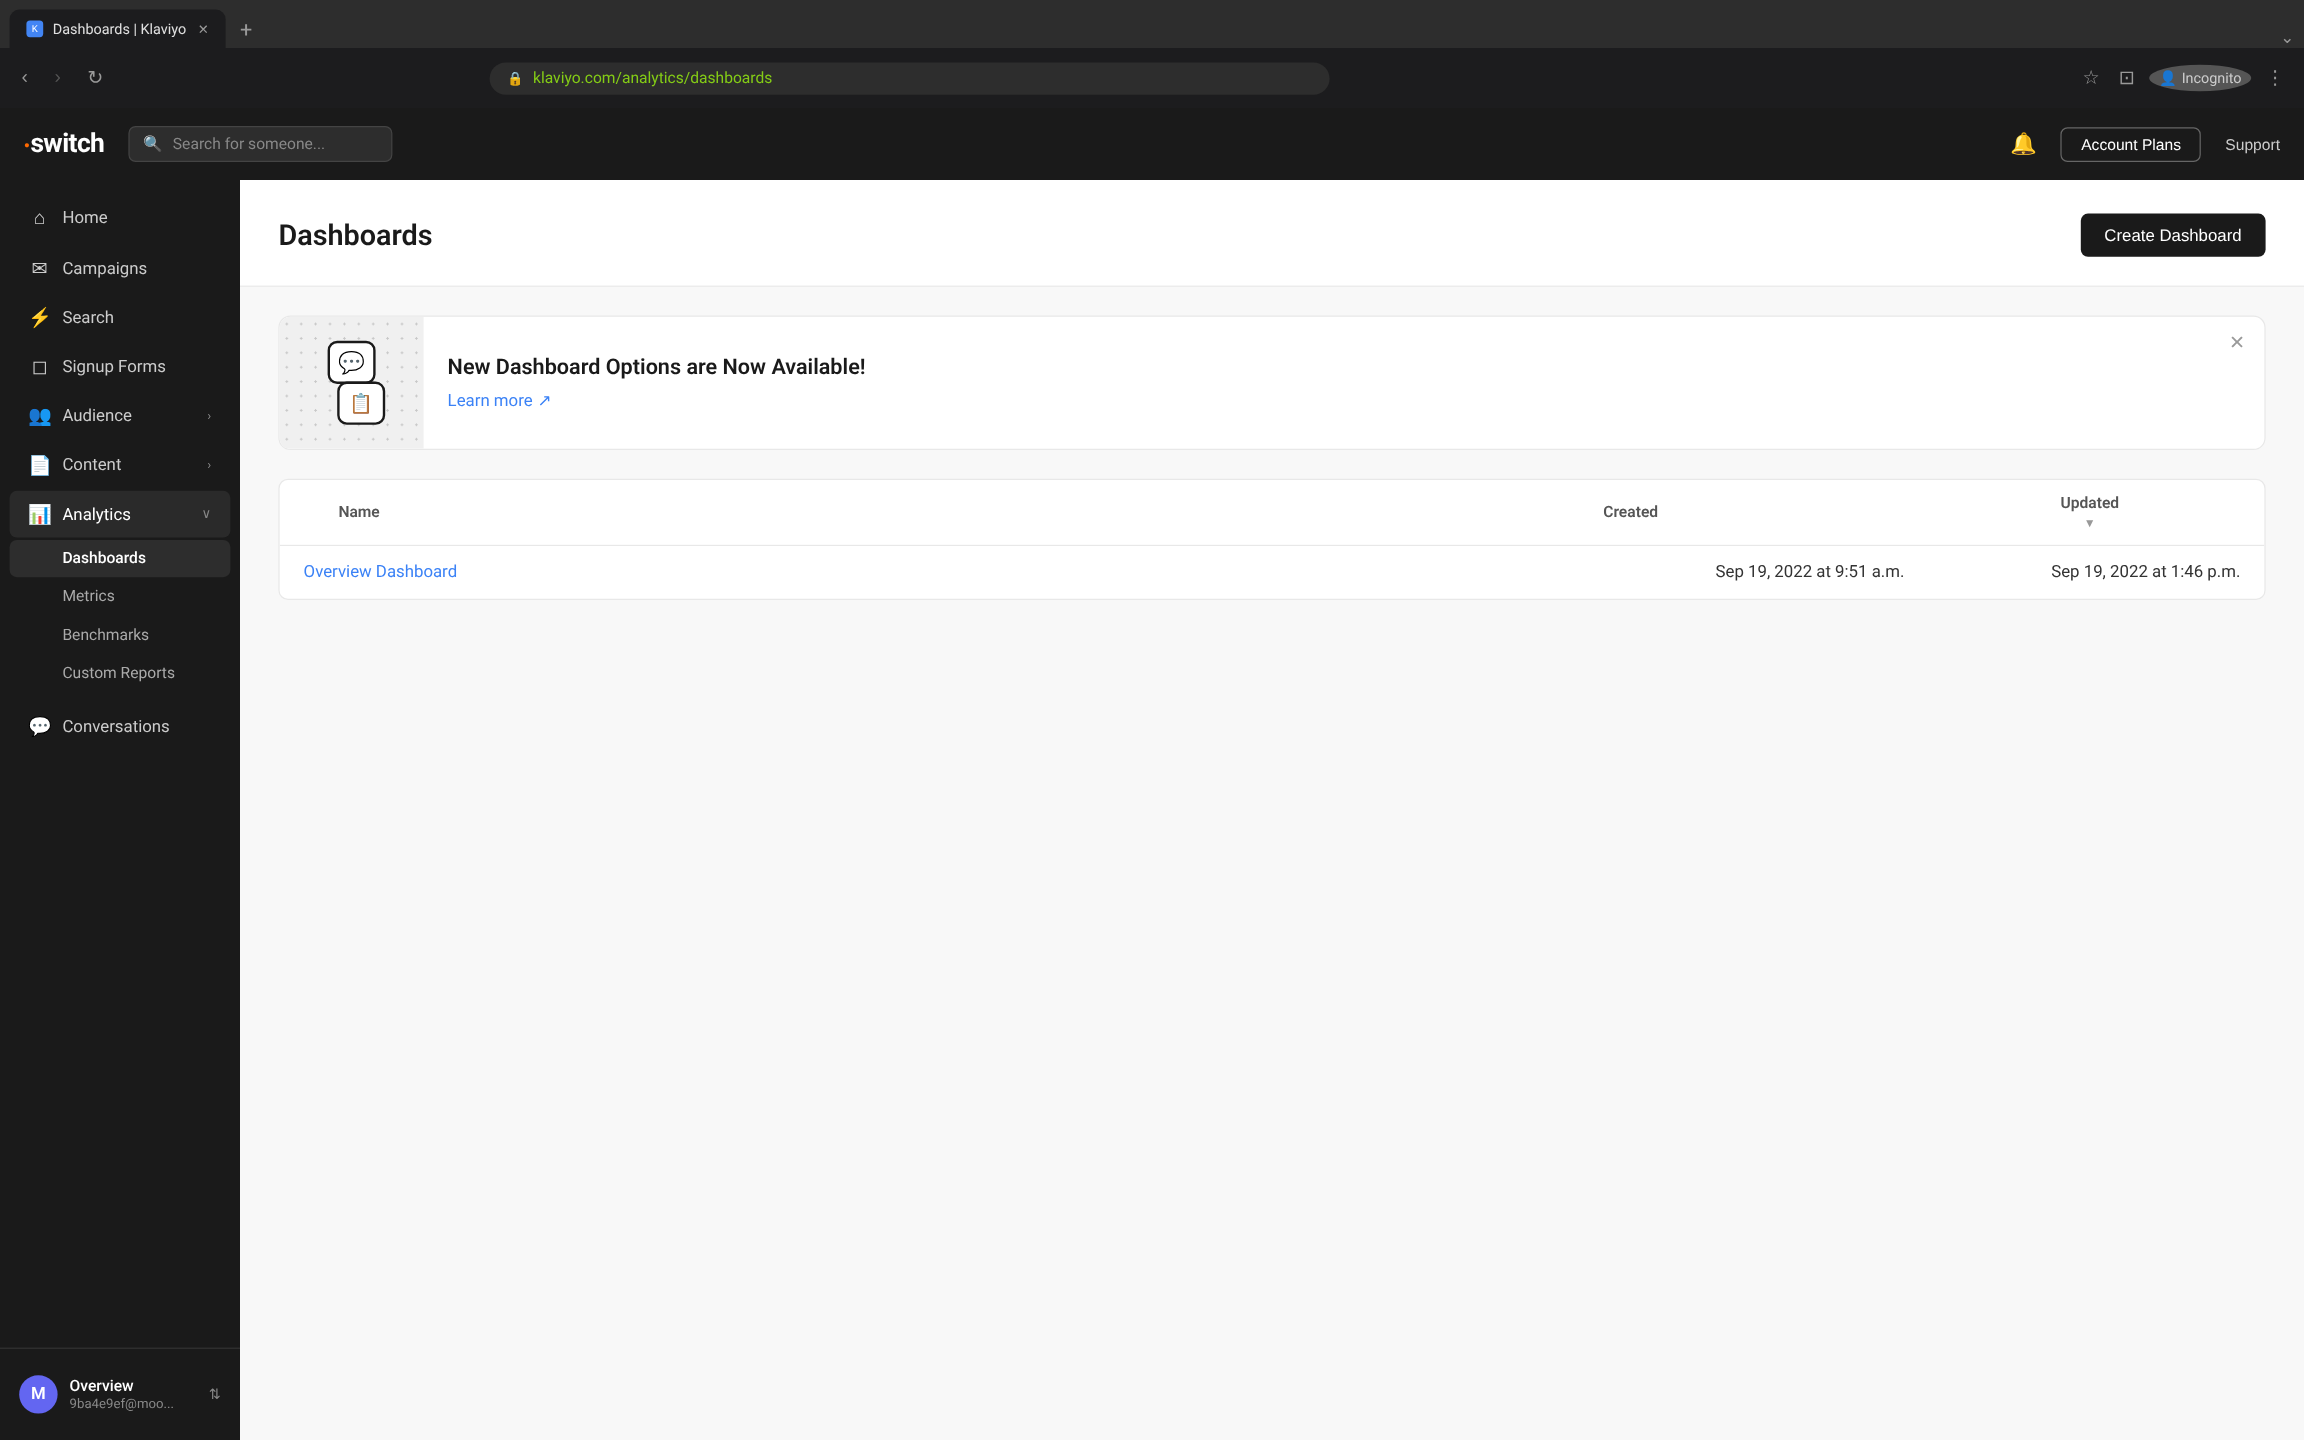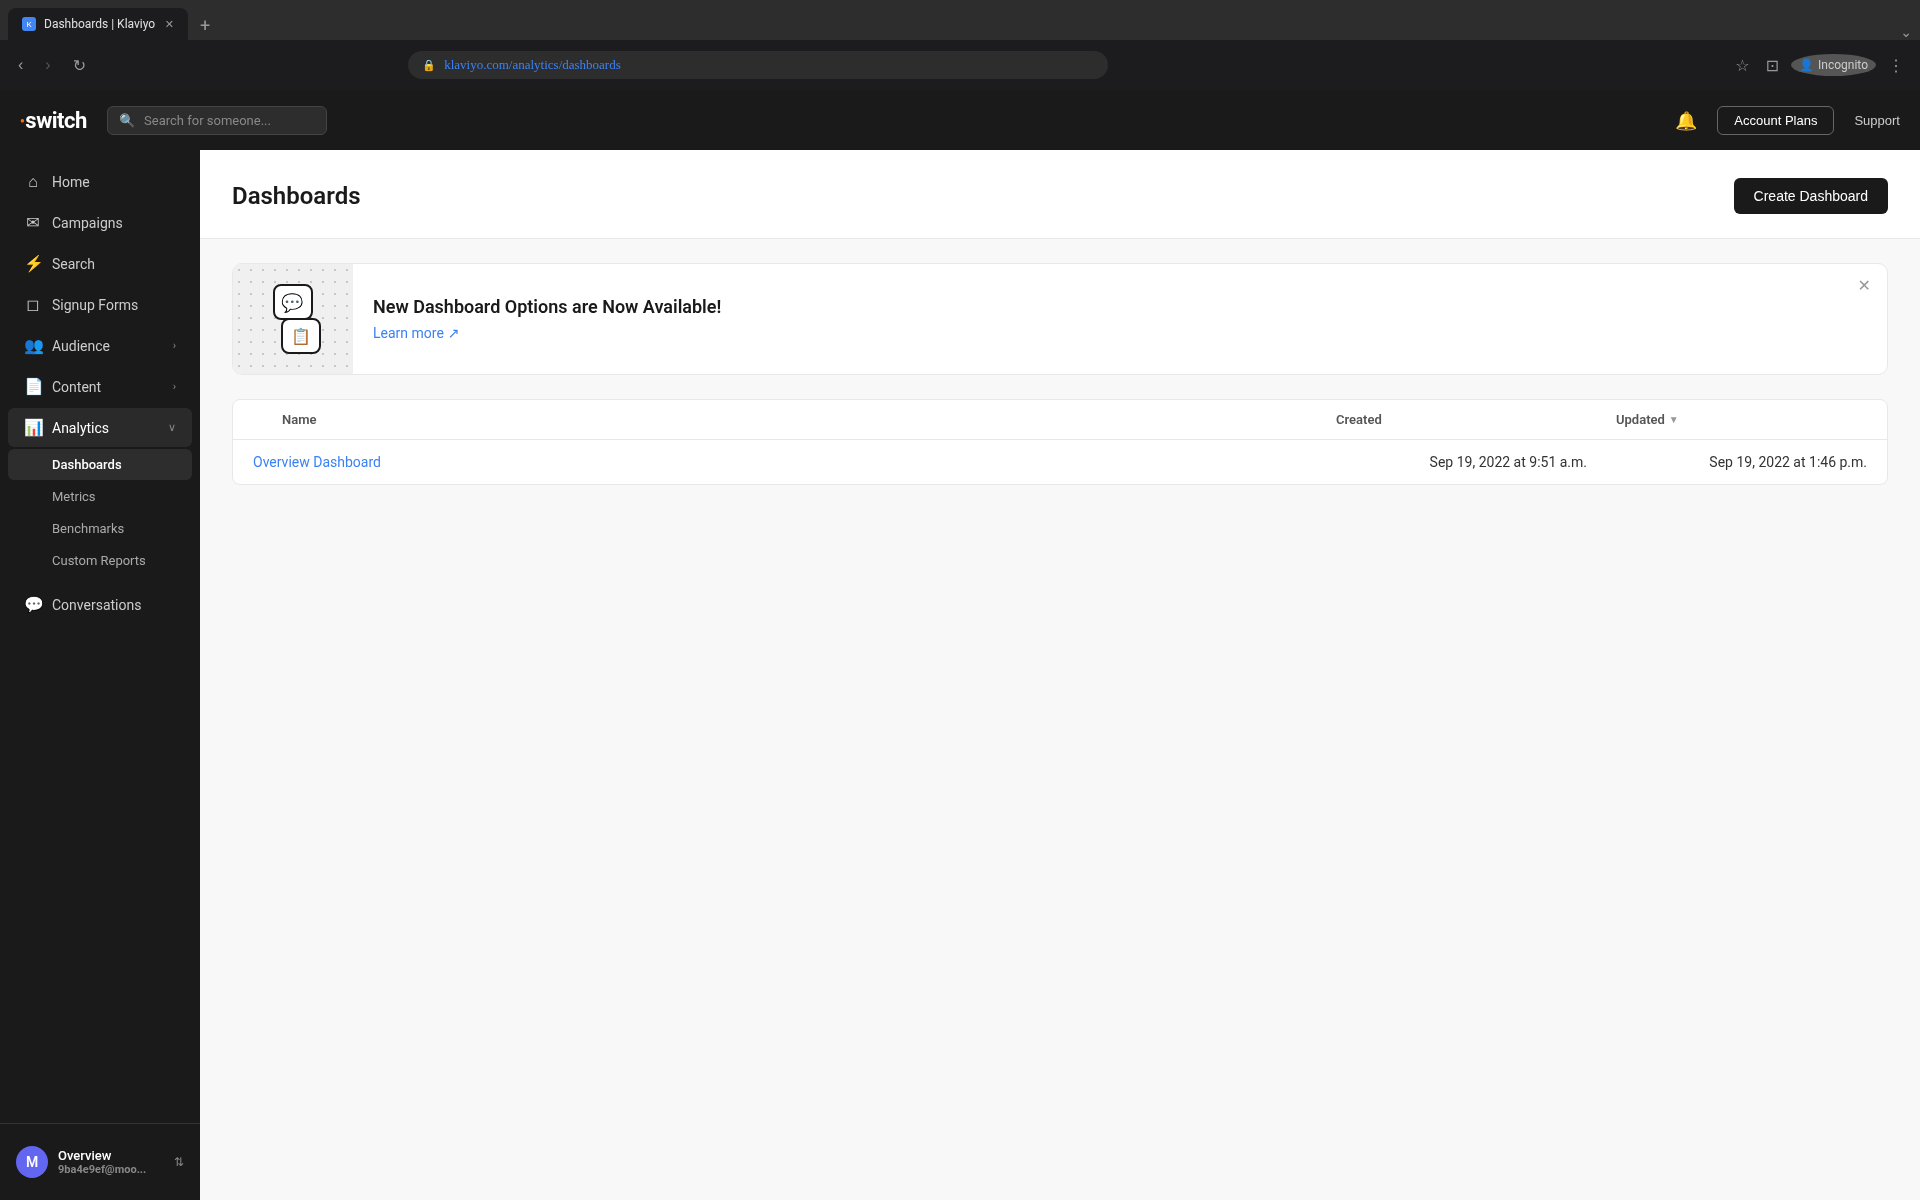--- a/index.html
+++ b/index.html
@@ -12,21 +12,21 @@
     .browser-tab.active { background: #1c1c1e; }
     .browser-tab-favicon { width: 14px; height: 14px; background: #4285f4; border-radius: 50%; flex-shrink: 0; }
     .browser-tab-title { color: #e0e0e0; font-size: 12px; white-space: nowrap; overflow: hidden; text-overflow: ellipsis; }
     .browser-tab-close { color: #999; font-size: 11px; cursor: pointer; margin-left: auto; }
     .browser-tab-new { color: #999; font-size: 18px; cursor: pointer; padding: 4px 8px; }
     .browser-nav-bar { background: #1c1c1e; display: flex; align-items: center; padding: 6px 12px; gap: 10px; height: 50px; }
     .browser-nav-btn { color: #999; background: none; border: none; font-size: 16px; cursor: pointer; padding: 4px 6px; }
     .browser-nav-btn:disabled { color: #555; }
     .browser-address-bar { flex: 1; background: #2d2d2d; border: none; border-radius: 20px; padding: 6px 14px; color: #e0e0e0; font-size: 13px; display: flex; align-items: center; gap: 8px; max-width: 700px; margin: 0 auto; }
     .browser-address-bar .lock-icon { color: #aaa; font-size: 11px; }
-    .browser-address-bar .url-text { color: #3b82f6; font-size: 13px; font-family: Liberation Serif, serif; }
+    .browser-address-bar .url-text { color: #84cc16; font-size: 13px; }
     .browser-actions { display: flex; align-items: center; gap: 8px; margin-left: auto; }
     .browser-action-btn { color: #999; background: none; border: none; font-size: 16px; cursor: pointer; padding: 4px; }
     .browser-user-icon { background: #555; border-radius: 50%; padding: 4px 8px; color: #ccc; font-size: 12px; display: flex; align-items: center; gap: 4px; }
 
     
     .app-container { display: flex; flex-direction: column; height: calc(1200px - 90px); background: #fff; }
 
     
     .app-header { background: #1a1a1a; display: flex; align-items: center; padding: 0 20px; height: 60px; gap: 20px; flex-shrink: 0; }
     .logo { color: #fff; font-size: 22px; font-weight: 700; letter-spacing: -0.5px; display: flex; align-items: center; }
@@ -47,21 +47,21 @@
     .sidebar-item-label { flex: 1; }
     .sidebar-item-chevron { font-size: 11px; color: #888; }
     .sidebar-sub { padding: 0; }
     .sidebar-sub-item { display: flex; align-items: center; padding: 8px 16px 8px 44px; color: #aaa; font-size: 13px; cursor: pointer; margin: 0 8px 1px; border-radius: 6px; }
     .sidebar-sub-item.active { background: #2d2d2d; color: #fff; font-weight: 500; }
     .sidebar-footer { margin-top: auto; border-top: 1px solid #333; padding-top: 12px; }
     .sidebar-user { display: flex; align-items: center; gap: 10px; padding: 10px 16px; cursor: pointer; }
     .sidebar-avatar { width: 32px; height: 32px; background: #6366f1; border-radius: 50%; display: flex; align-items: center; justify-content: center; color: #fff; font-size: 14px; font-weight: 600; flex-shrink: 0; }
     .sidebar-user-info { flex: 1; overflow: hidden; }
     .sidebar-user-name { color: #fff; font-size: 13px; font-weight: 500; white-space: nowrap; overflow: hidden; text-overflow: ellipsis; }
-    .sidebar-user-email { color: #888; font-size: 11px; white-space: nowrap; overflow: hidden; text-overflow: ellipsis; font-weight: bold; }
+    .sidebar-user-email { color: #888; font-size: 11px; white-space: nowrap; overflow: hidden; text-overflow: ellipsis; }
     .sidebar-user-chevron { color: #888; font-size: 12px; }
 
     
     .main-content { flex: 1; background: #f8f8f8; overflow-y: auto; padding: 0; }
     .main-header { display: flex; align-items: center; justify-content: space-between; padding: 28px 32px 24px; background: #fff; border-bottom: 1px solid #e8e8e8; }
     .page-title { font-size: 24px; font-weight: 600; color: #1a1a1a; }
     .btn-create-dashboard { background: #1a1a1a; color: #fff; border: none; border-radius: 6px; padding: 10px 20px; font-size: 14px; font-weight: 500; cursor: pointer; }
 
     
     .banner { margin: 24px 32px; background: #fff; border: 1px solid #e8e8e8; border-radius: 10px; display: flex; align-items: center; padding: 0; overflow: hidden; position: relative; }
@@ -236,21 +236,21 @@
       </div>
 
       <div class="table-section">
         <div class="table-header">
           <div class="table-header-cell">
             <span>Name</span>
           </div>
           <div class="table-header-cell right">
             <span>Created</span>
           </div>
-          <div class="table-header-cell right" style="cursor:pointer;">
+          <div class="table-header-cell right" style="cursor:pointer;flex-direction:column;">
             <span>Updated</span>
             <span class="sort-icon">▼</span>
           </div>
         </div>
         <div class="table-row">
           <div class="table-cell">
             <a href="#">Overview Dashboard</a>
           </div>
           <div class="table-cell right">Sep 19, 2022 at 9:51 a.m.</div>
           <div class="table-cell right">Sep 19, 2022 at 1:46 p.m.</div>

